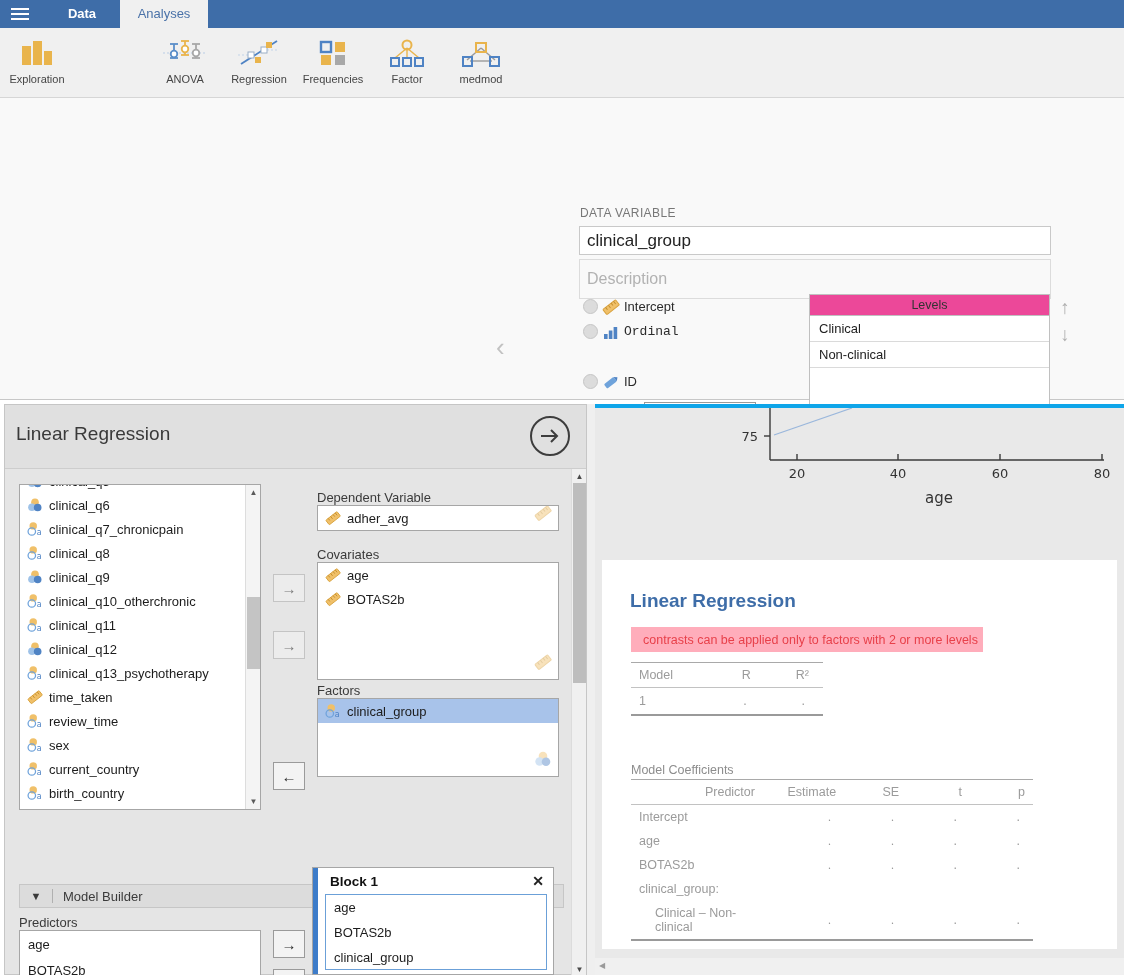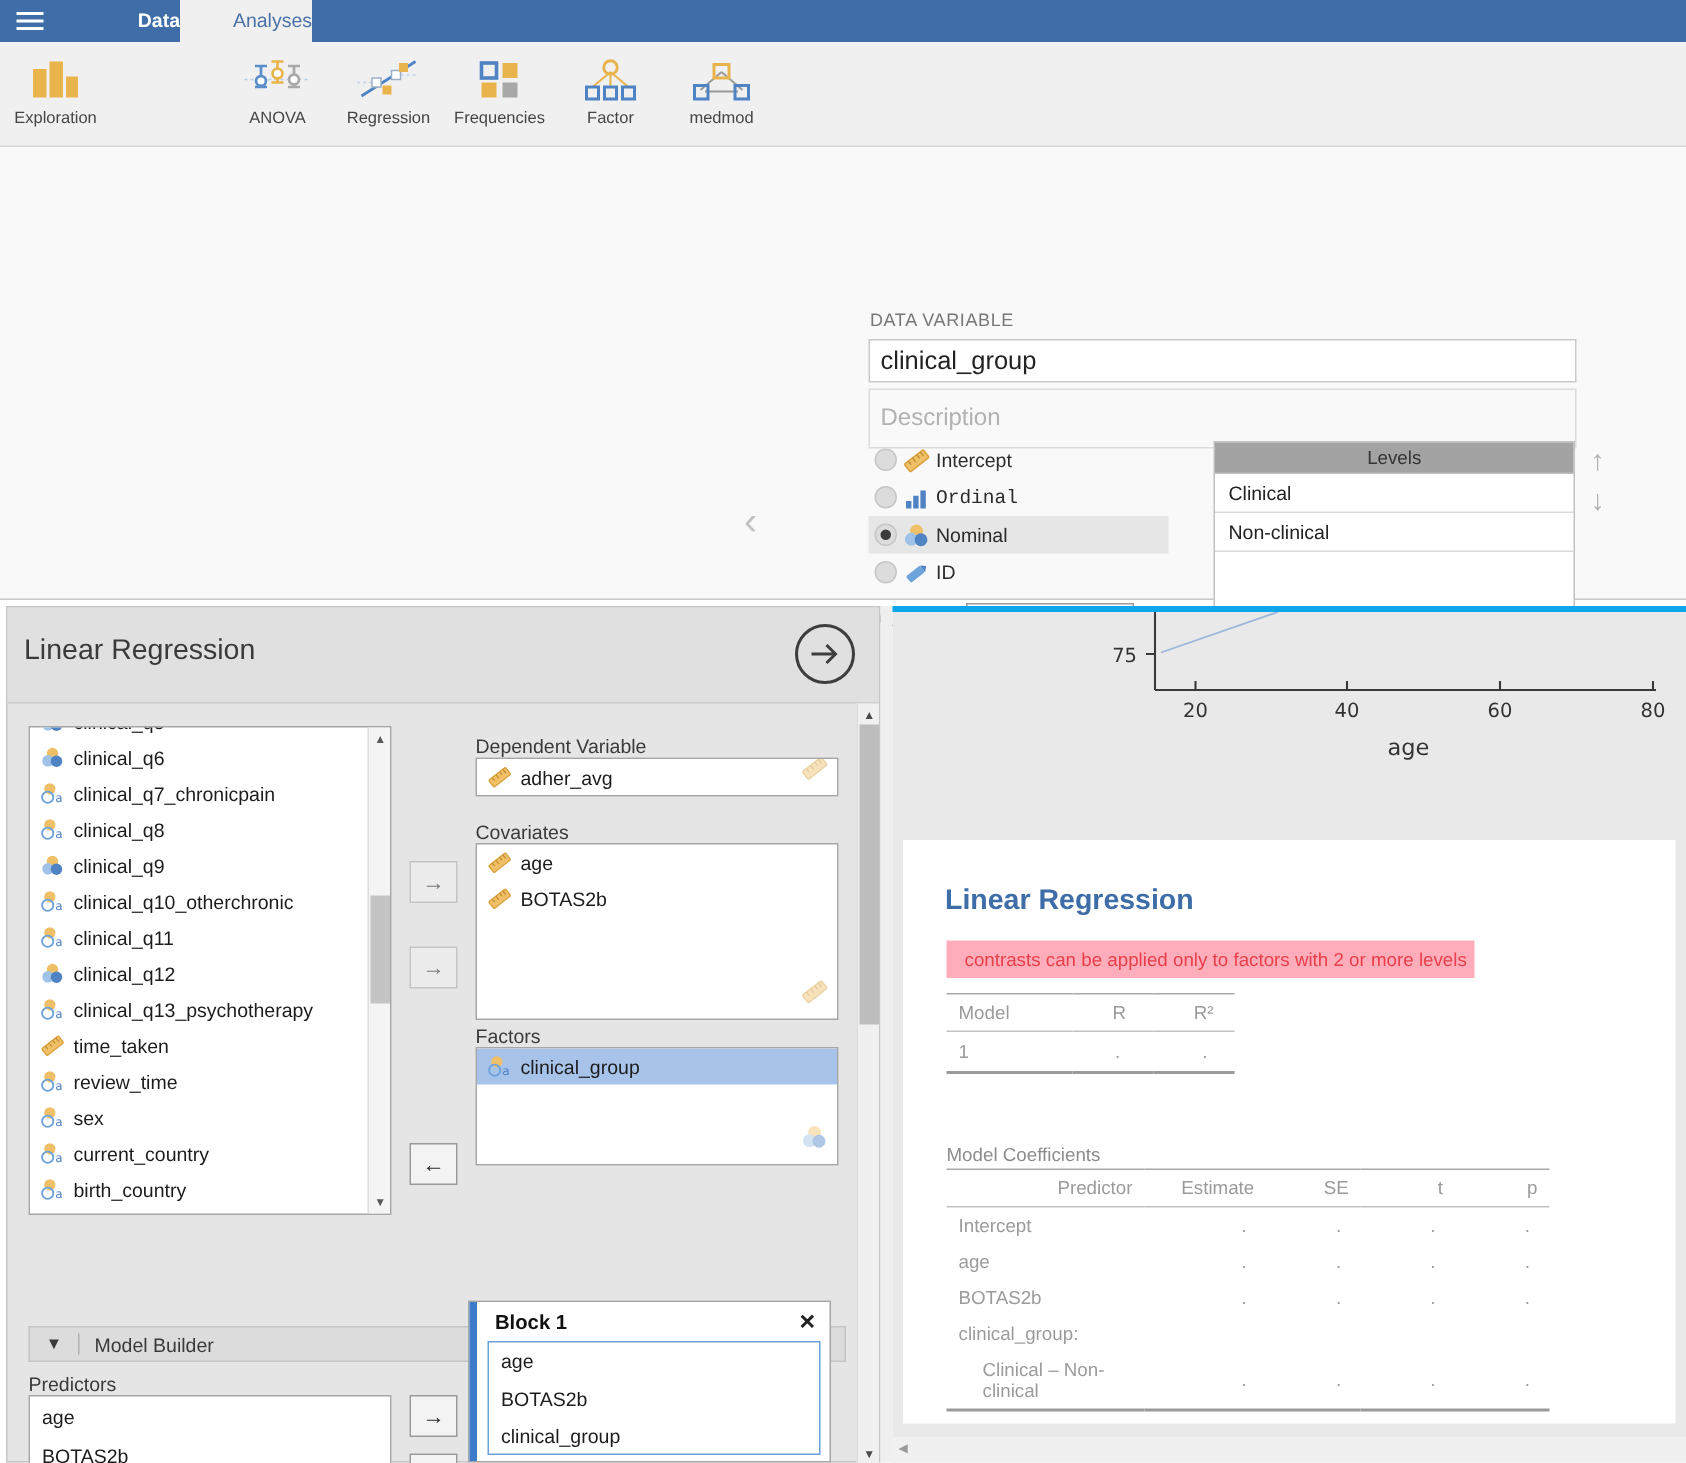--- a/index.html
+++ b/index.html
@@ -18,21 +18,21 @@
     background:#3e6da8;
   }
   .hamburger {
     position:absolute; left:0; top:0; width:40px; height:28px;
     display:flex; flex-direction:column; align-items:center; justify-content:center;
     gap:3px; cursor:pointer;
   }
   .hamburger i { display:block; width:18px; height:2px; background:#fff; }
   .tab {
     position:absolute; top:0; height:28px; line-height:28px;
-    font-size:13px; text-align:right; cursor:pointer;
+    font-size:13px; text-align:center; cursor:pointer;
   }
   .tab-data { left:44px; width:76px; color:#ffffff; font-weight:bold; background:#3e6da8; }
   .tab-analyses { left:120px; width:88px; color:#4a72a8; background:#f0f0f0; }
 
   
   .ribbon {
     position:absolute; left:0; top:28px; width:1124px; height:70px;
     background:#f0f0f0; border-bottom:1px solid #d6d6d6;
   }
   .ribbon-item {
@@ -91,21 +91,21 @@
     display:flex; align-items:center; justify-content:space-between;
     cursor:pointer; color:#111;
   }
   .dt-select .caret { font-size:8px; color:#222; margin-right:2px; }
 
   .levels-box {
     position:absolute; left:809px; top:196px; width:241px; height:163px;
     border:1px solid #c0c0c0; background:#fff;
   }
   .levels-head {
-    height:21px; background:#a3a3a3; border-bottom:1px solid #c0c0c0;
+    height:21px; background:#ec4899; border-bottom:1px solid #c0c0c0;
     font-size:12.5px; color:#333; display:flex; align-items:center; justify-content:center;
   }
   .level-row {
     height:26px; border-bottom:1px solid #dadada; display:flex; align-items:center;
     padding-left:9px; font-size:13px; color:#222; cursor:pointer;
   }
   .lvl-arrow {
     position:absolute; width:22px; height:22px; left:1054px;
     display:flex; align-items:center; justify-content:center; cursor:pointer;
     color:#b0b0b0; font-size:19px; line-height:1;
@@ -423,31 +423,20 @@
     <div class="mt-ico">
       <svg width="18" height="18" viewBox="0 0 18 18">
         <rect x="2" y="11" width="3.6" height="5" fill="#4f83c4"></rect>
         <rect x="6.8" y="7.5" width="3.6" height="8.5" fill="#4f83c4"></rect>
         <rect x="11.6" y="4" width="3.6" height="12" fill="#4f83c4"></rect>
       </svg>
     </div>
     <div class="mt-lbl">Ordinal</div>
   </div>
 
-  <div class="measuretype sel" style="top:246px;">
-    <div class="radio on"></div>
-    <div class="mt-ico">
-      <svg width="18" height="18" viewBox="0 0 18 18">
-        <circle cx="9" cy="6" r="4.3" fill="#f0c069"></circle>
-        <circle cx="5.6" cy="11.5" r="4.3" fill="#9ec2e8"></circle>
-        <circle cx="12" cy="11.8" r="4.3" fill="#4f83c4"></circle>
-      </svg>
-    </div>
-    <div class="mt-lbl">Nominal</div>
-  </div>
 
   <div class="measuretype" style="top:271px;">
     <div class="radio"></div>
     <div class="mt-ico">
       <svg width="18" height="18" viewBox="0 0 18 18">
         <g transform="rotate(-38 9 9)">
           <rect x="2" y="6.5" width="12" height="5.5" rx="1" fill="#6fa3db"></rect>
           <polygon points="14,6.5 17,9.25 14,12" fill="#4f83c4"></polygon>
         </g>
       </svg>

